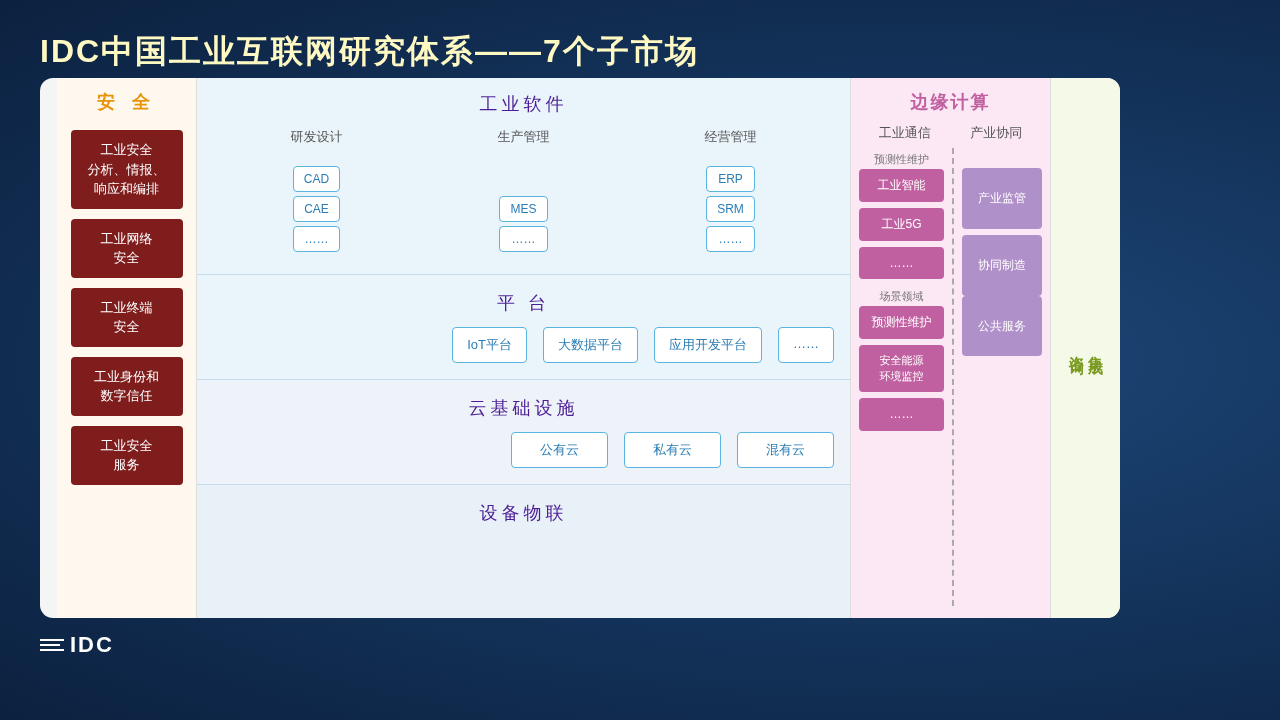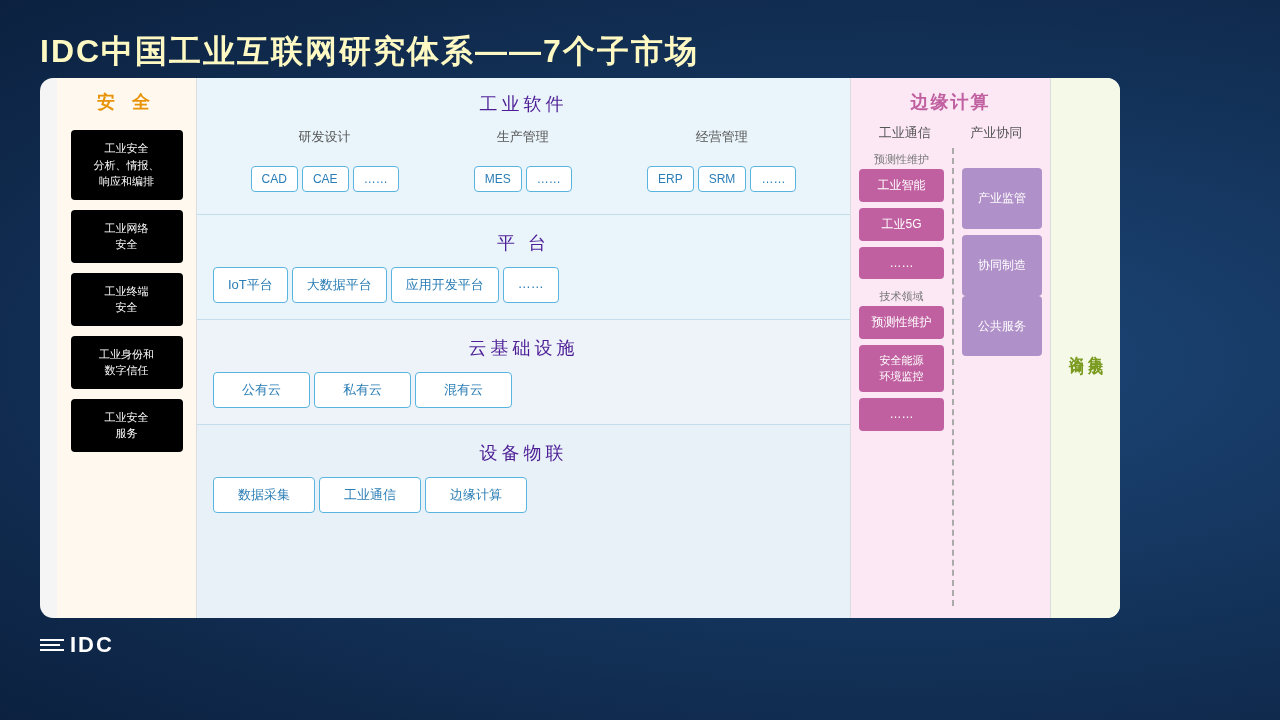--- a/index.html
+++ b/index.html
@@ -51,23 +51,23 @@
       flex-shrink: 0;
     }
     .security-title {
       color: #e8940a;
       font-size: 18px;
       font-weight: bold;
       margin-bottom: 16px;
       letter-spacing: 6px;
     }
     .security-item {
-      background: #000000;
+      background: #7f1d1d;
       color: white;
-      font-size: 11px;
+      font-size: 13px;
       text-align: center;
       padding: 10px 8px;
       border-radius: 4px;
       margin-bottom: 10px;
       width: 112px;
       line-height: 1.5;
     }
     
     .middle-col {
       flex: 1;
@@ -99,22 +99,22 @@
       color: #2a7db5;
       font-size: 12px;
       padding: 5px 10px;
       border-radius: 4px;
       text-align: center;
       white-space: nowrap;
     }
     .platform-row {
       display: flex;
       flex-direction: row;
-      gap: 4px;
-      justify-content: flex-start;
+      gap: 16px;
+      justify-content: flex-end;
     }
     .platform-tag {
       background: white;
       border: 1px solid #5ab4e0;
       color: #2a7db5;
       font-size: 13px;
       padding: 8px 14px;
       border-radius: 4px;
       text-align: center;
     }
@@ -253,21 +253,21 @@
       margin-bottom: 6px;
     }
     .sub-group {
       display: flex;
       flex-direction: column;
       align-items: center;
       gap: 20px;
     }
     .sub-tags {
       display: flex;
-      flex-direction: row;
+      flex-direction: column;
       gap: 4px;
     }
   </style>
 </head>
 <body>
 
 <div class="bg-overlay"></div>
 <div class="content">
   <div class="page-title">IDC中国工业互联网研究体系——7个子市场</div>
 
@@ -327,44 +327,39 @@
         <div class="section-title">云基础设施</div>
         <div class="platform-row">
           <div class="cloud-tag">公有云</div>
           <div class="cloud-tag">私有云</div>
           <div class="cloud-tag">混有云</div>
         </div>
       </div>
 
       <div class="middle-section" style="flex:1; padding: 16px; background:#e8f1f8;">
         <div class="section-title">设备物联</div>
-        <div class="platform-row">
-          <div class="iot-tag">数据采集</div>
-          <div class="iot-tag">工业通信</div>
-          <div class="iot-tag">边缘计算</div>
-        </div>
       </div>
 
     </div>
 
     <div class="solution-col">
       <div class="solution-title">边缘计算</div>
       <div class="solution-header-row">
         <div class="solution-header-label">工业通信</div>
         <div class="solution-header-label">产业协同</div>
       </div>
 
       <div style="display:flex; flex-direction:row; gap:4px; flex:1;">
 
         <div style="display:flex; flex-direction:column; flex:1; gap:0;">
           <div class="sol-label">预测性维护</div>
           <div class="sol-item" style="margin-bottom:6px;">工业智能</div>
           <div class="sol-item" style="margin-bottom:6px;">工业5G</div>
           <div class="sol-item" style="margin-bottom:6px;">……</div>
-          <div class="sol-label">技术领域</div>
+          <div class="sol-label">场景领域</div>
           <div class="sol-item" style="margin-bottom:6px;">预测性维护</div>
           <div class="sol-item" style="margin-bottom:6px; font-size:11px;">安全能源<br>环境监控</div>
           <div class="sol-item">……</div>
         </div>
 
         <div class="dashed-divider"></div>
 
         <div style="display:flex; flex-direction:column; width:80px; gap:0; padding-top:20px;">
           <div class="sol-item-right large" style="margin-bottom:6px; padding:22px 4px;">产业监管</div>
           <div class="sol-item-right" style="padding:22px 4px;">协同制造</div>

